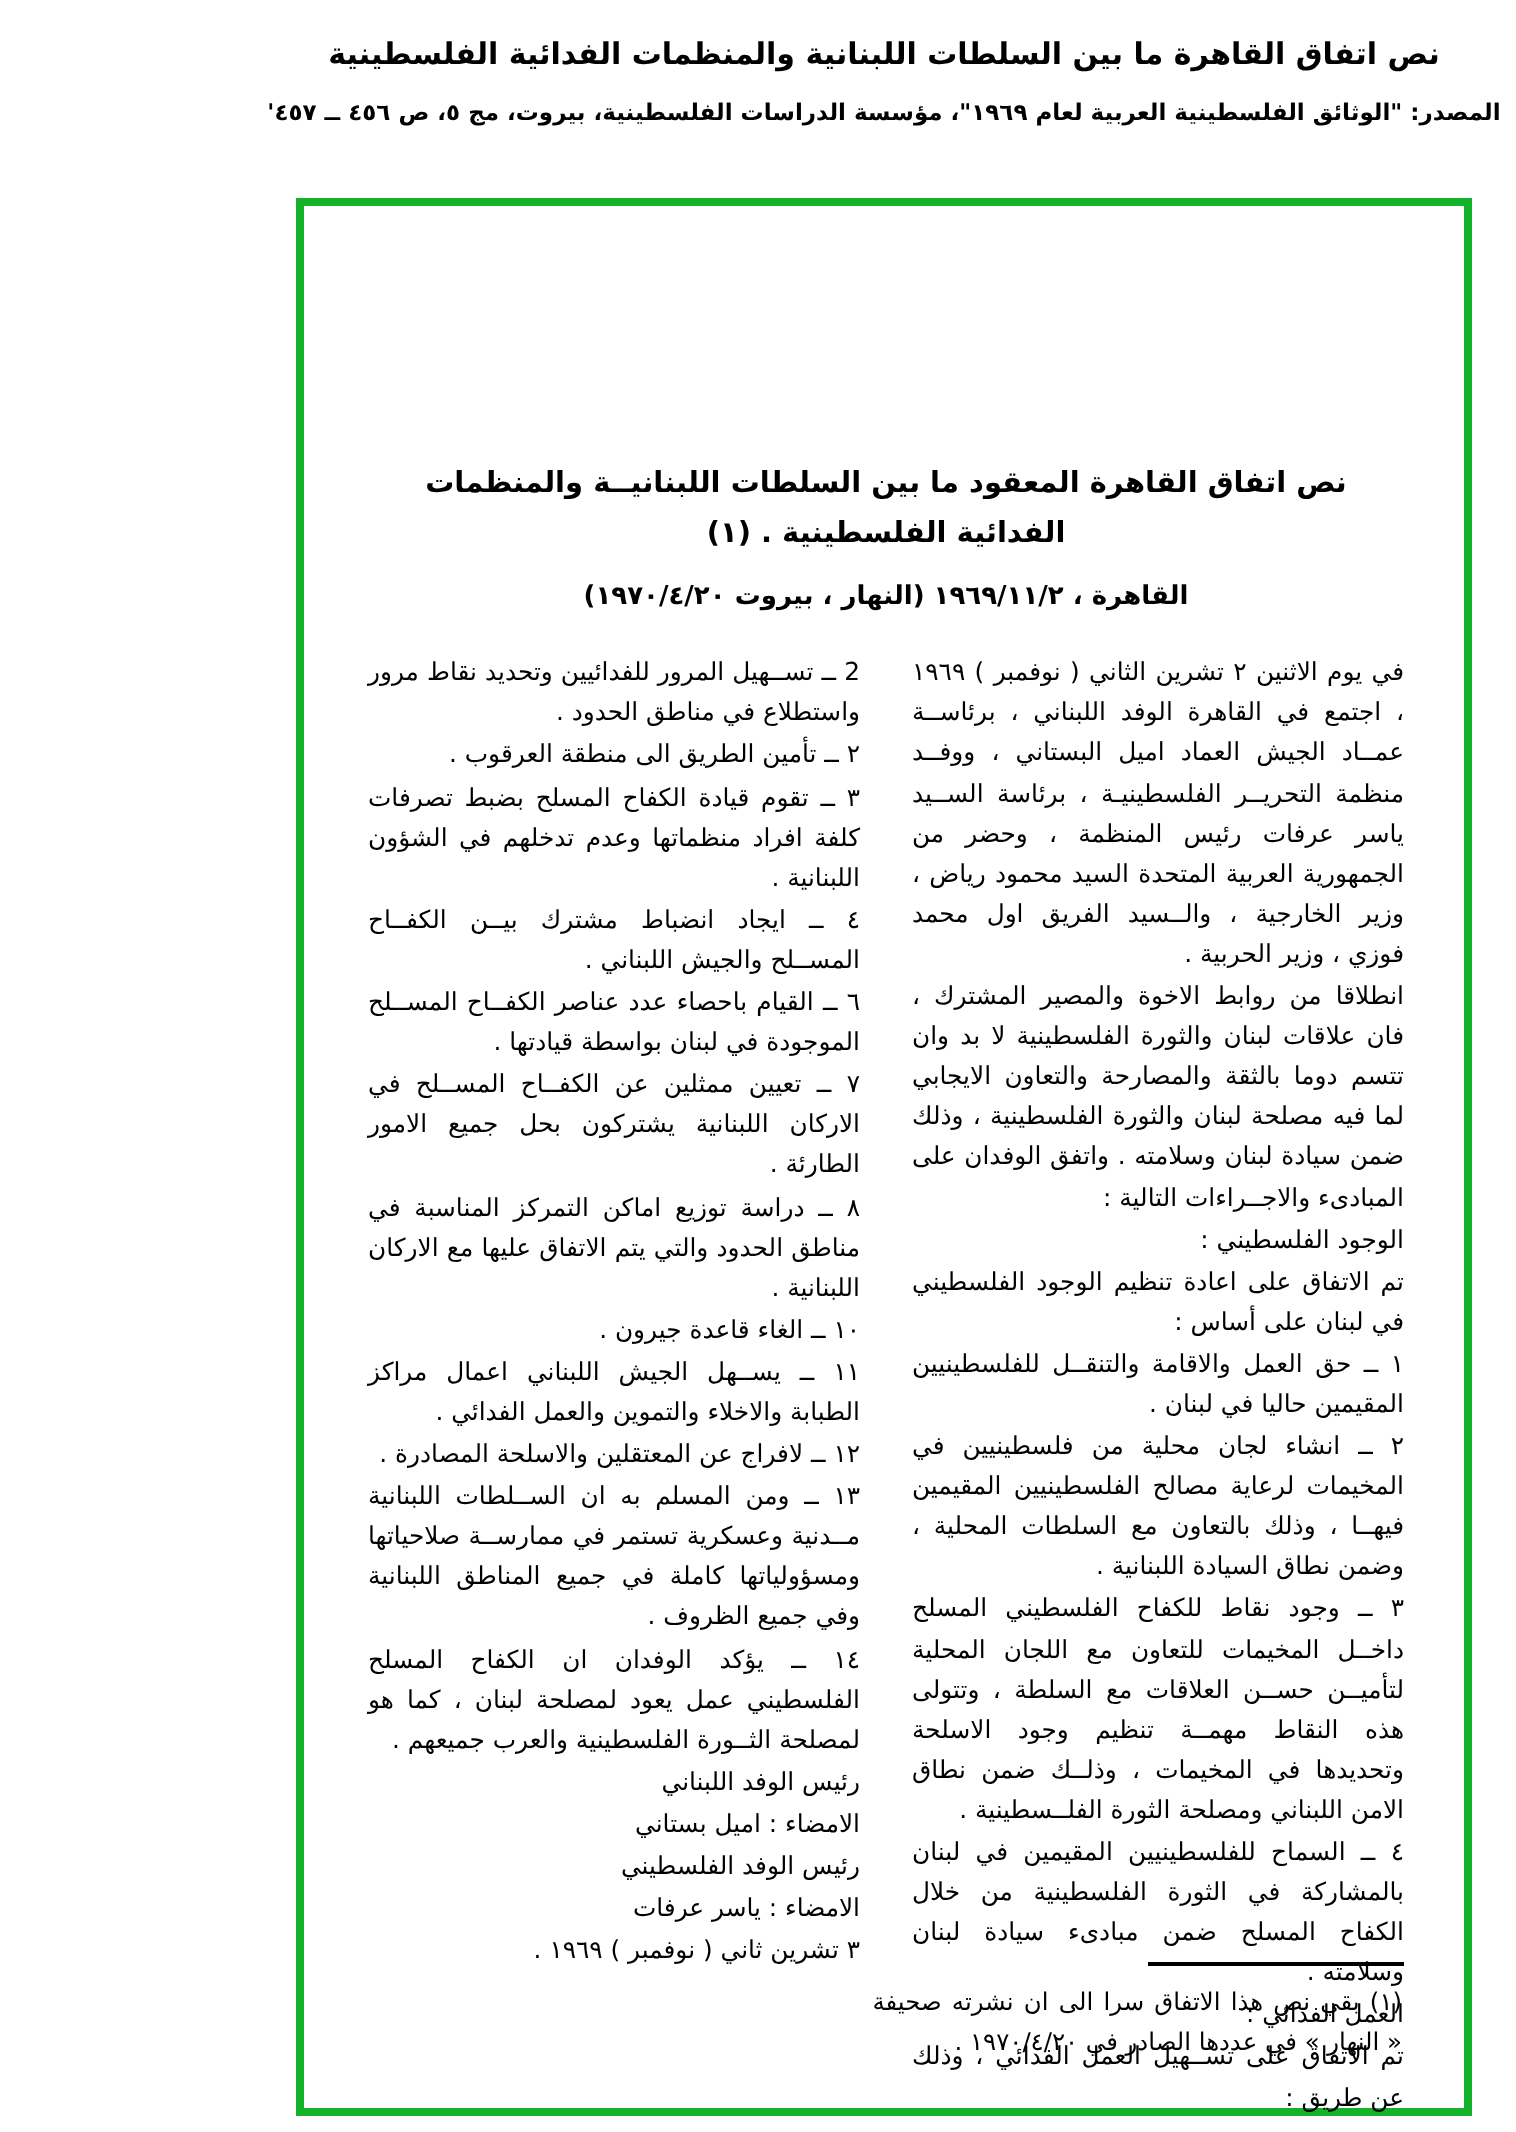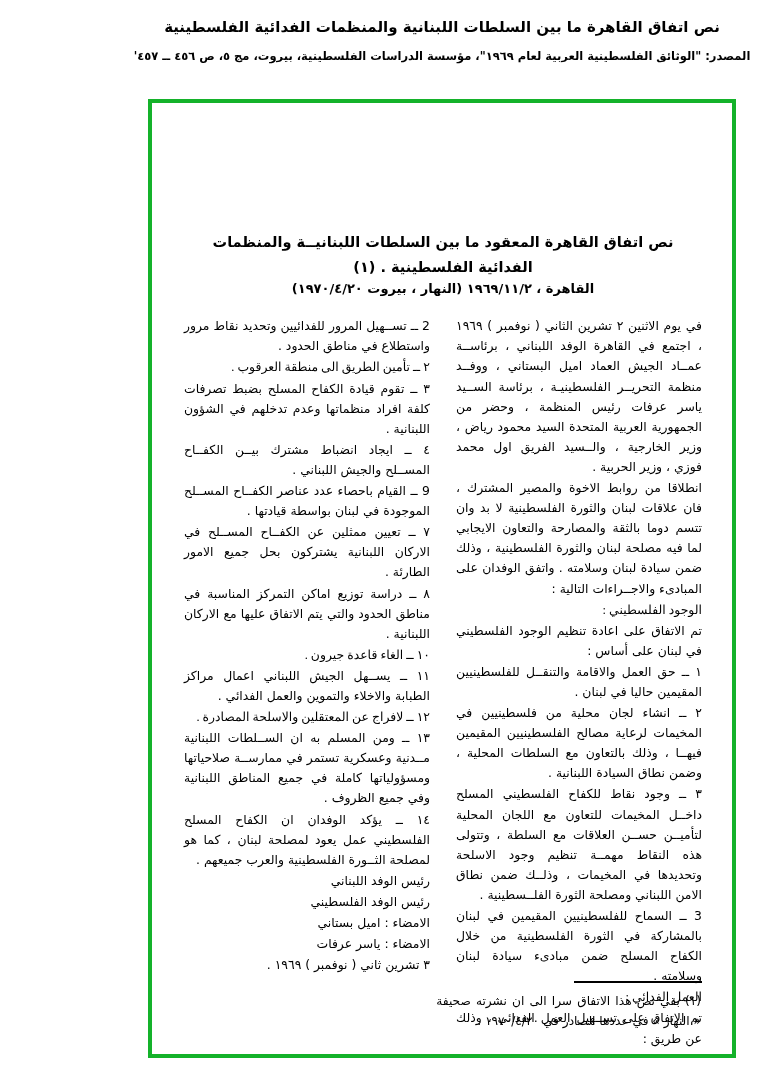--- a/index.html
+++ b/index.html
@@ -60,21 +60,21 @@
     text-align: center;
     font-size: 14.5px;
     font-weight: bold;
     line-height: 1.7;
     margin-top: 105px;
   }
   .scan-subheading {
     text-align: center;
     font-size: 13px;
     font-weight: bold;
-    margin-top: 2px;
+    margin-top: 12px;
     letter-spacing: 0.3px;
   }
   
   .columns {
     display: flex;
     flex-direction: row;
     margin-top: 20px;
     gap: 26px;
   }
   .col {
@@ -83,21 +83,20 @@
   }
   .col p {
     margin: 0 0 1px 0;
     font-size: 12.4px;
     line-height: 1.62;
     text-align: justify;
     text-align-last: right;
   }
   .col p.plain {
     text-align: right;
-    font-family: Liberation Serif, serif;
   }
   .sig {
     text-align: center;
     font-size: 12.4px;
     line-height: 1.62;
     margin: 0;
   }
   
   .mid-rule {
     width: 150px;
@@ -144,42 +143,42 @@
       <div class="columns">
 
         <div class="col">
           <p>في يوم الاثنين ٢ تشرين الثاني ( نوفمبر ) ١٩٦٩ ، اجتمع في القاهرة الوفد اللبناني ، برئاســة عمــاد الجيش العماد اميل البستاني ، ووفــد منظمة التحريــر الفلسطينيـة ، برئاسة الســيد ياسر عرفات رئيس المنظمة ، وحضر من الجمهورية العربية المتحدة السيد محمود رياض ، وزير الخارجية ، والــسيد الفريق اول محمد فوزي ، وزير الحربية .</p>
           <p>انطلاقا من روابط الاخوة والمصير المشترك ، فان علاقات لبنان والثورة الفلسطينية لا بد وان تتسم دوما بالثقة والمصارحة والتعاون الايجابي لما فيه مصلحة لبنان والثورة الفلسطينية ، وذلك ضمن سيادة لبنان وسلامته . واتفق الوفدان على المبادىء والاجــراءات التالية :</p>
           <p class="plain">الوجود الفلسطيني :</p>
           <p>تم الاتفاق على اعادة تنظيم الوجود الفلسطيني في لبنان على أساس :</p>
           <p>١ ــ حق العمل والاقامة والتنقــل للفلسطينيين المقيمين حاليا في لبنان .</p>
           <p>٢ ــ انشاء لجان محلية من فلسطينيين في المخيمات لرعاية مصالح الفلسطينيين المقيمين فيهــا ، وذلك بالتعاون مع السلطات المحلية ، وضمن نطاق السيادة اللبنانية .</p>
           <p>٣ ــ وجود نقاط للكفاح الفلسطيني المسلح داخــل المخيمات للتعاون مع اللجان المحلية لتأميــن حســن العلاقات مع السلطة ، وتتولى هذه النقاط مهمــة تنظيم وجود الاسلحة وتحديدها في المخيمات ، وذلــك ضمن نطاق الامن اللبناني ومصلحة الثورة الفلــسطينية .</p>
-          <p>3 ــ السماح للفلسطينيين المقيمين في لبنان بالمشاركة في الثورة الفلسطينية من خلال الكفاح المسلح ضمن مبادىء سيادة لبنان وسلامته .</p>
+          <p>٤ ــ السماح للفلسطينيين المقيمين في لبنان بالمشاركة في الثورة الفلسطينية من خلال الكفاح المسلح ضمن مبادىء سيادة لبنان وسلامته .</p>
           <p class="plain">العمل الفدائي :</p>
           <p>تم الاتفاق على تســهيل العمل الفدائي ، وذلك عن طريق :</p>
         </div>
 
         <div class="col">
           <p>2 ــ تســهيل المرور للفدائيين وتحديد نقاط مرور واستطلاع في مناطق الحدود .</p>
           <p class="plain">٢ ــ تأمين الطريق الى منطقة العرقوب .</p>
           <p>٣ ــ تقوم قيادة الكفاح المسلح بضبط تصرفات كلفة افراد منظماتها وعدم تدخلهم في الشؤون اللبنانية .</p>
           <p>٤ ــ ايجاد انضباط مشترك بيــن الكفــاح المســلح والجيش اللبناني .</p>
-          <p>9 ــ القيام باحصاء عدد عناصر الكفــاح المســلح الموجودة في لبنان بواسطة قيادتها .</p>
+          <p>٦ ــ القيام باحصاء عدد عناصر الكفــاح المســلح الموجودة في لبنان بواسطة قيادتها .</p>
           <p>٧ ــ تعيين ممثلين عن الكفــاح المســلح في الاركان اللبنانية يشتركون بحل جميع الامور الطارئة .</p>
           <p>٨ ــ دراسة توزيع اماكن التمركز المناسبة في مناطق الحدود والتي يتم الاتفاق عليها مع الاركان اللبنانية .</p>
           <p class="plain">١٠ ــ الغاء قاعدة جيرون .</p>
           <p>١١ ــ يســهل الجيش اللبناني اعمال مراكز الطبابة والاخلاء والتموين والعمل الفدائي .</p>
           <p class="plain">١٢ ــ لافراج عن المعتقلين والاسلحة المصادرة .</p>
           <p>١٣ ــ ومن المسلم به ان الســلطات اللبنانية مــدنية وعسكرية تستمر في ممارســة صلاحياتها ومسؤولياتها كاملة في جميع المناطق اللبنانية وفي جميع الظروف .</p>
           <p>١٤ ــ يؤكد الوفدان ان الكفاح المسلح الفلسطيني عمل يعود لمصلحة لبنان ، كما هو لمصلحة الثــورة الفلسطينية والعرب جميعهم .</p>
 
           <p class="sig">رئيس الوفد اللبناني</p>
+          <p class="sig">الامضاء : اميل بستاني</p>
           <p class="sig">رئيس الوفد الفلسطيني</p>
-          <p class="sig">الامضاء : اميل بستاني</p>
           <p class="sig">الامضاء : ياسر عرفات</p>
           <p class="sig">٣ تشرين ثاني ( نوفمبر ) ١٩٦٩ .</p>
         </div>
 
       </div>
 
       <div class="mid-rule"></div>
 
       <div class="footnote-wrap">
         <div class="foot-rule"></div>

